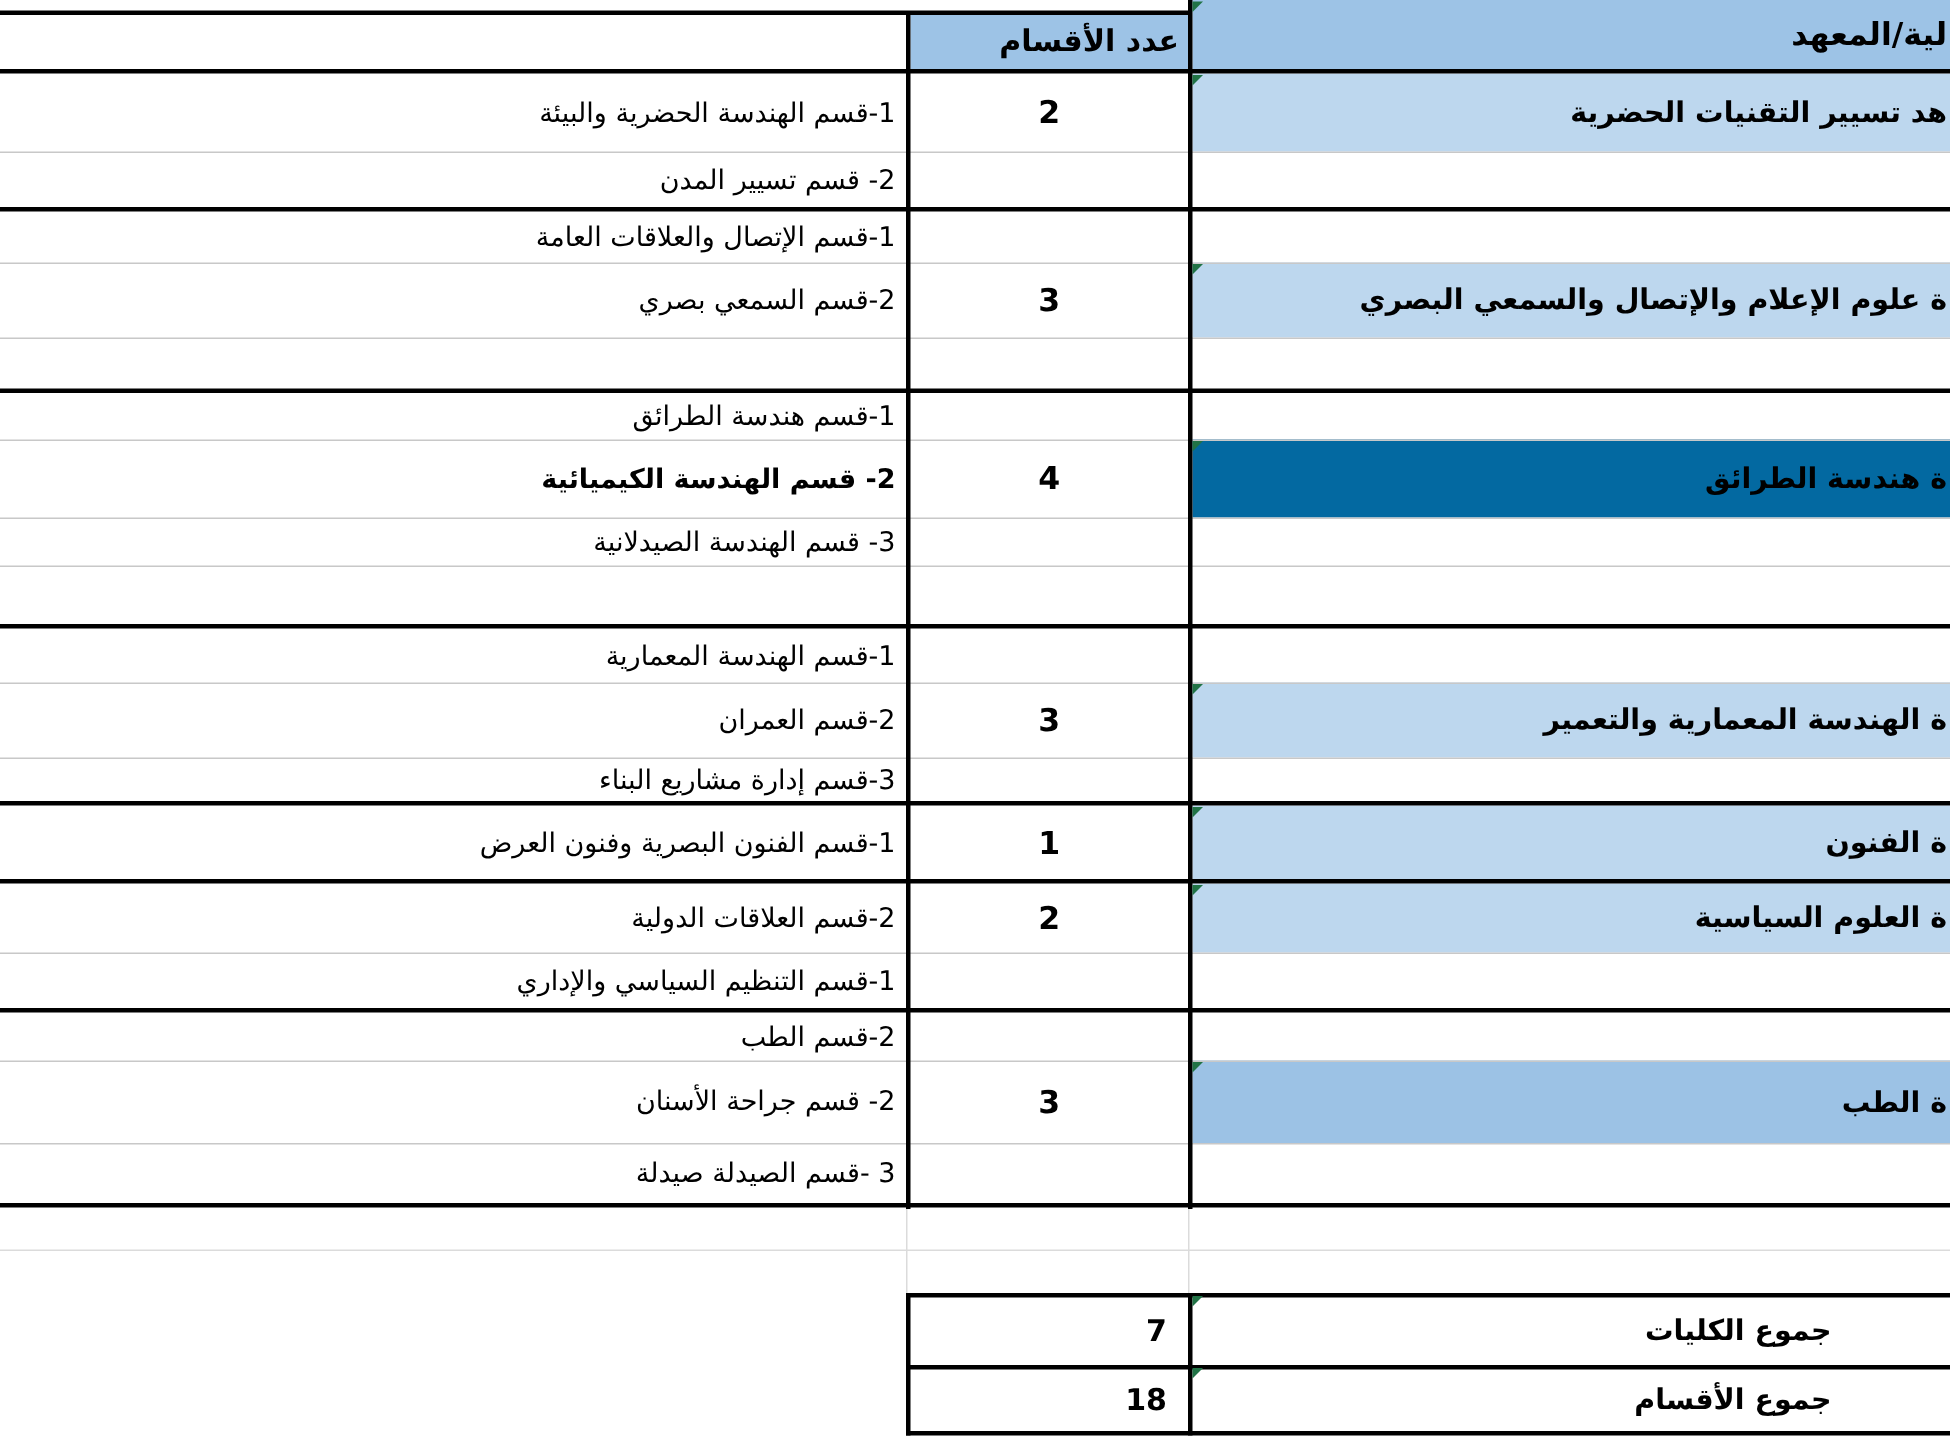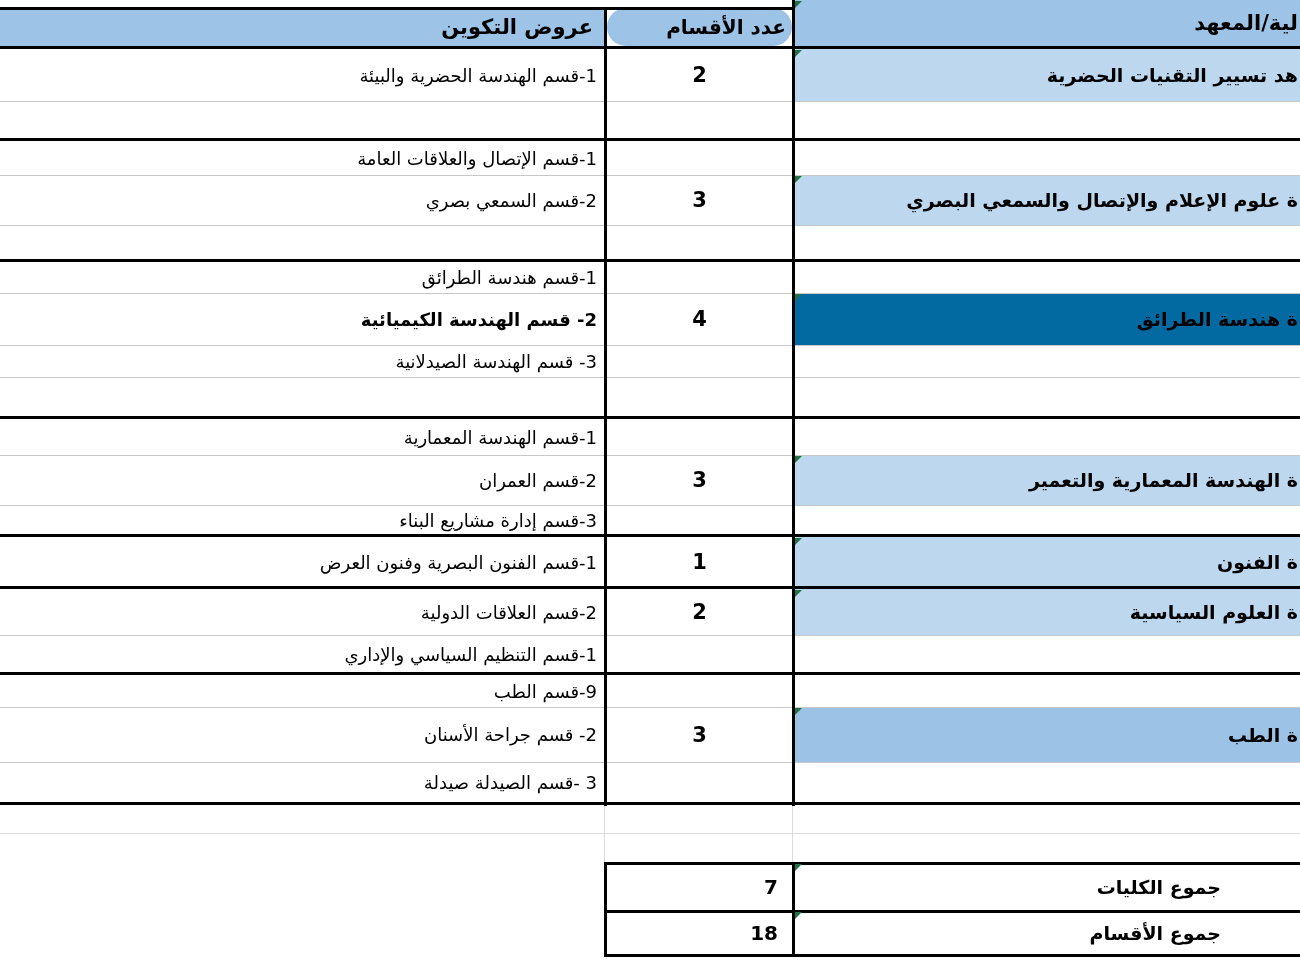--- a/index.html
+++ b/index.html
@@ -17,24 +17,21 @@
   .faintH{position:absolute;background:#DBDBDB;height:1px;z-index:2;}
   .faintV{position:absolute;background:#DBDBDB;width:1px;z-index:2;}
   .vline{position:absolute;background:#000;width:3px;z-index:4;}
   .tri{position:absolute;width:0;height:0;border-top:7px solid #217346;border-right:7px solid transparent;z-index:5;}
 </style>
 </head>
 <body>
 
 <div id="sheet">
 
-  <div class="cell hcell" style="left:0;top:8px;width:605px;height:38px;background:#9DC3E6;padding-right:12px;">
-    <span>عروض التكوين</span>
-  </div>
-  <div class="cell hcell" style="left:607px;top:8px;width:185px;height:38px;background:#9DC3E6;padding-right:6px;font-size:20px;border-radius:19px;">
+  <div class="cell hcell" style="left:607px;top:8px;width:185px;height:38px;background:#9DC3E6;padding-right:6px;font-size:20px;">
     <span>عدد الأقسام</span>
   </div>
   <div class="cell hcell" style="left:795px;top:0;width:505px;height:46px;background:#9DC3E6;padding-right:2px;">
     <span>لية/المعهد</span>
   </div>
   <div class="tri" style="left:795px;top:1px;"></div>
 
   <div class="hline" style="left:0;top:7px;width:793px;"></div>
   <div class="hline" style="left:0;top:46px;width:1300px;"></div>
   <div class="vline" style="left:604px;top:8px;height:798px;"></div>
@@ -53,20 +50,23 @@
 <div class="cell dept" style="top: 49px; height: 52px;">
       <span>1-قسم الهندسة الحضرية والبيئة</span>
     </div>
     <div class="cell num" style="top: 49px; height: 52px;">
       <span>2</span>
     </div>
     <div class="cell fac" style="top: 49px; height: 52px; background: rgb(189, 215, 238);">
       <span>هد تسيير التقنيات الحضرية</span>
     </div>
     <div class="tri" style="left: 795px; top: 50px;"></div>
+    <div class="cell dept" style="top: 101px; height: 38px;">
+      <span>2- قسم تسيير المدن</span>
+    </div>
     <div class="cell dept" style="top: 141px; height: 34px;">
       <span>1-قسم الإتصال والعلاقات العامة</span>
     </div>
     <div class="cell dept" style="top: 175px; height: 50px;">
       <span>2-قسم السمعي بصري</span>
     </div>
     <div class="cell num" style="top: 175px; height: 50px;">
       <span>3</span>
     </div>
     <div class="cell fac" style="top: 175px; height: 50px; background: rgb(189, 215, 238); text-align: right;">
@@ -122,21 +122,21 @@
       <span>2</span>
     </div>
     <div class="cell fac" style="top: 589px; height: 46px; background: rgb(189, 215, 238);">
       <span>ة العلوم السياسية</span>
     </div>
     <div class="tri" style="left: 795px; top: 590px;"></div>
     <div class="cell dept" style="top: 635px; height: 38px;">
       <span>1-قسم التنظيم السياسي والإداري</span>
     </div>
     <div class="cell dept" style="top: 675px; height: 32px;">
-      <span>9-قسم الطب</span>
+      <span>2-قسم الطب</span>
     </div>
     <div class="cell dept" style="top: 707px; height: 55px;">
       <span>2- قسم جراحة الأسنان</span>
     </div>
     <div class="cell num" style="top: 707px; height: 55px;">
       <span>3</span>
     </div>
     <div class="cell fac" style="top: 707px; height: 55px; background: rgb(156, 194, 229);">
       <span>ة الطب</span>
     </div>

